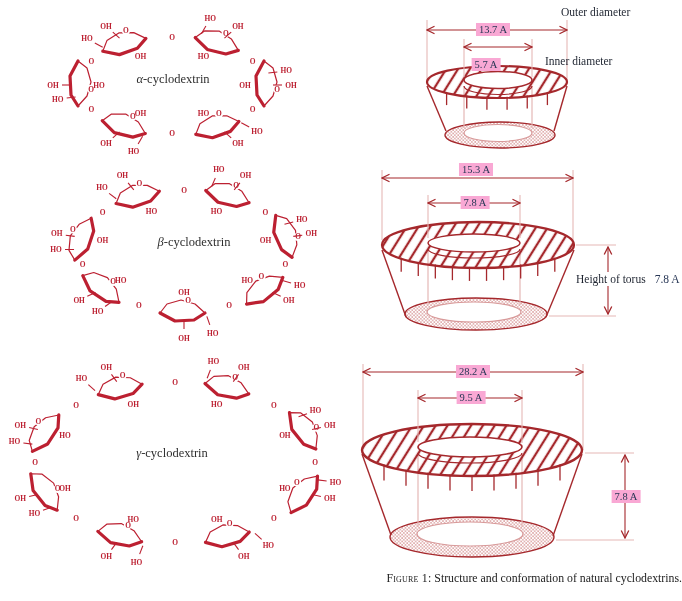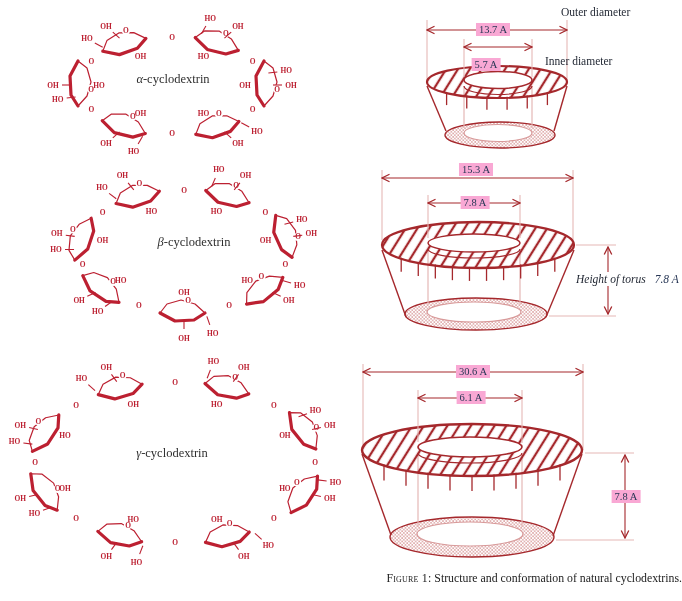--- a/index.html
+++ b/index.html
@@ -7,21 +7,21 @@
        font-family:"Liberation Serif","DejaVu Serif",serif;}
   #art{position:absolute;left:0;top:0;}
   .lab{position:absolute;white-space:nowrap;}
   .dimlab{font-size:10.5px;color:#273655;background:#f9a8d4;padding:0 3px;line-height:13px;
           transform:translateX(-50%);}
   .anncap{font-size:11.5px;color:#1e2430;line-height:14px;}
   .structname{font-size:12.5px;color:#2f2f2f;line-height:15px;transform:translateX(-50%);}
   .structname .greek{font-style:italic;}
   #caption{position:absolute;left:0;right:0;top:571px;text-align:right;font-size:11.8px;color:#222;}
   #caption .figlabel{font-variant:small-caps;letter-spacing:.2px;}
-  .heightlab{background:#fff;padding:0 2px;font-style:italic;}
+  .heightlab{background:#fff;padding:0 2px;}
   .heightlab .num{color:#273655;margin-left:9px;}
   svg text.atom{font-family:"Liberation Serif","DejaVu Serif",serif;font-size:7.4px;font-weight:bold;}
 </style>
 </head>
 <body>
 
 <div id="fig">
 
   <svg id="art" width="682" height="601" viewBox="0 0 682 601">
     <defs>
@@ -412,22 +412,22 @@
 
   <div class="lab anncap" style="left:561px;top:5px;text-align:right;">Outer diameter</div>
   <div class="lab dimlab" style="left:493px;top:23px;">13.7 A</div>
   <div class="lab dimlab" style="left:486px;top:40px;margin-top:18px;">5.7 A</div>
   <div class="lab anncap" style="left:545px;top:46px;margin-top:8px;">Inner diameter</div>
 
   <div class="lab dimlab" style="left:476px;top:163px;">15.3 A</div>
   <div class="lab dimlab" style="left:475px;top:196px;">7.8 A</div>
   <div class="lab anncap heightlab" style="left:574px;top:272px;"><span>Height of torus</span><span class="num">7.8 A</span></div>
 
-  <div class="lab dimlab" style="left:473px;top:365px;">30.6 A</div>
-  <div class="lab dimlab" style="left:471px;top:391px;">6.1 A</div>
+  <div class="lab dimlab" style="left:473px;top:365px;">28.2 A</div>
+  <div class="lab dimlab" style="left:471px;top:391px;">9.5 A</div>
   <div class="lab dimlab" style="left:626px;top:490px;">7.8 A</div>
 
   <div class="lab structname" style="left:173px;top:72px;text-align:right;"><span class="greek">α</span><span>-cyclodextrin</span></div>
   <div class="lab structname" style="left:188px;top:235px;margin-left:6px;"><span class="greek">β</span><span>-cyclodextrin</span></div>
   <div class="lab structname" style="left:172px;top:446px;"><span class="greek">γ</span><span>-cyclodextrin</span></div>
 
   <div id="caption"><span class="figlabel">Figure 1:</span>
     <span>Structure and conformation of natural cyclodextrins.</span></div>
 </div>
 

